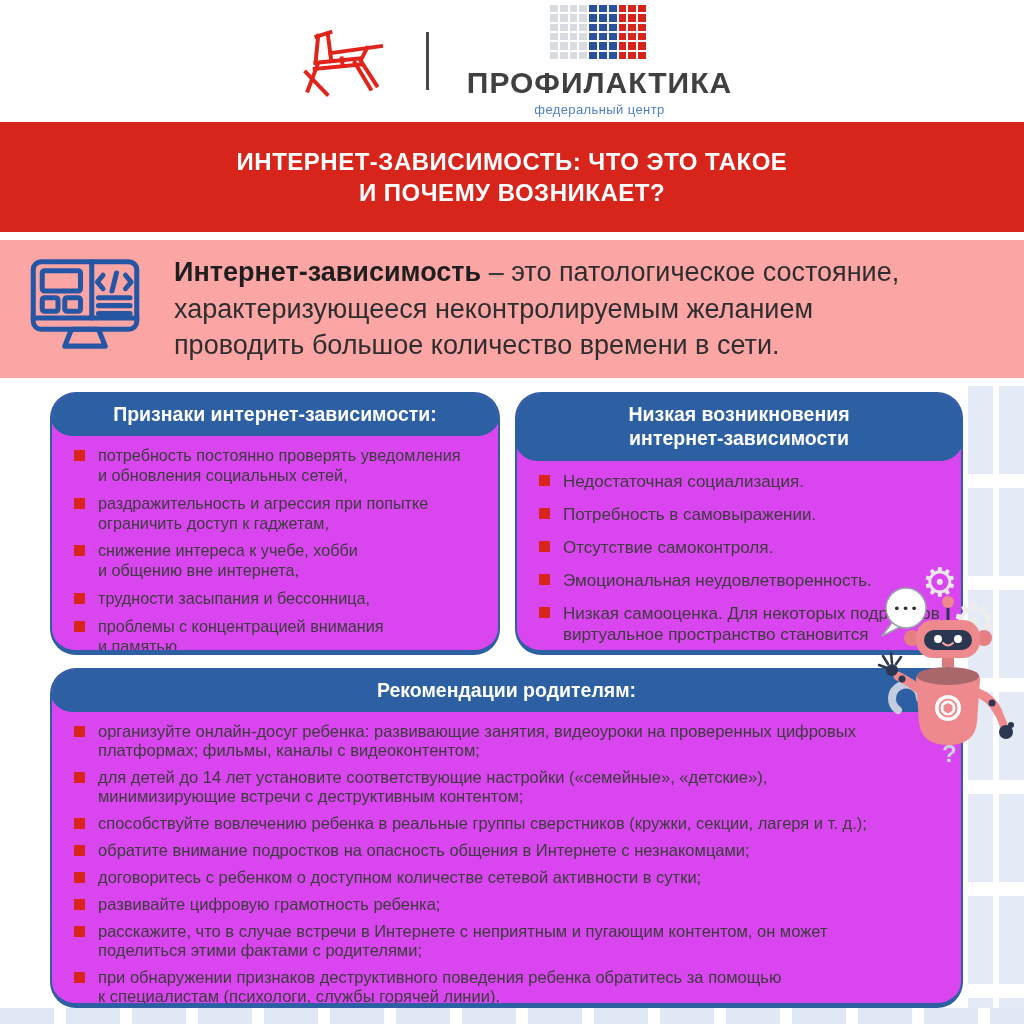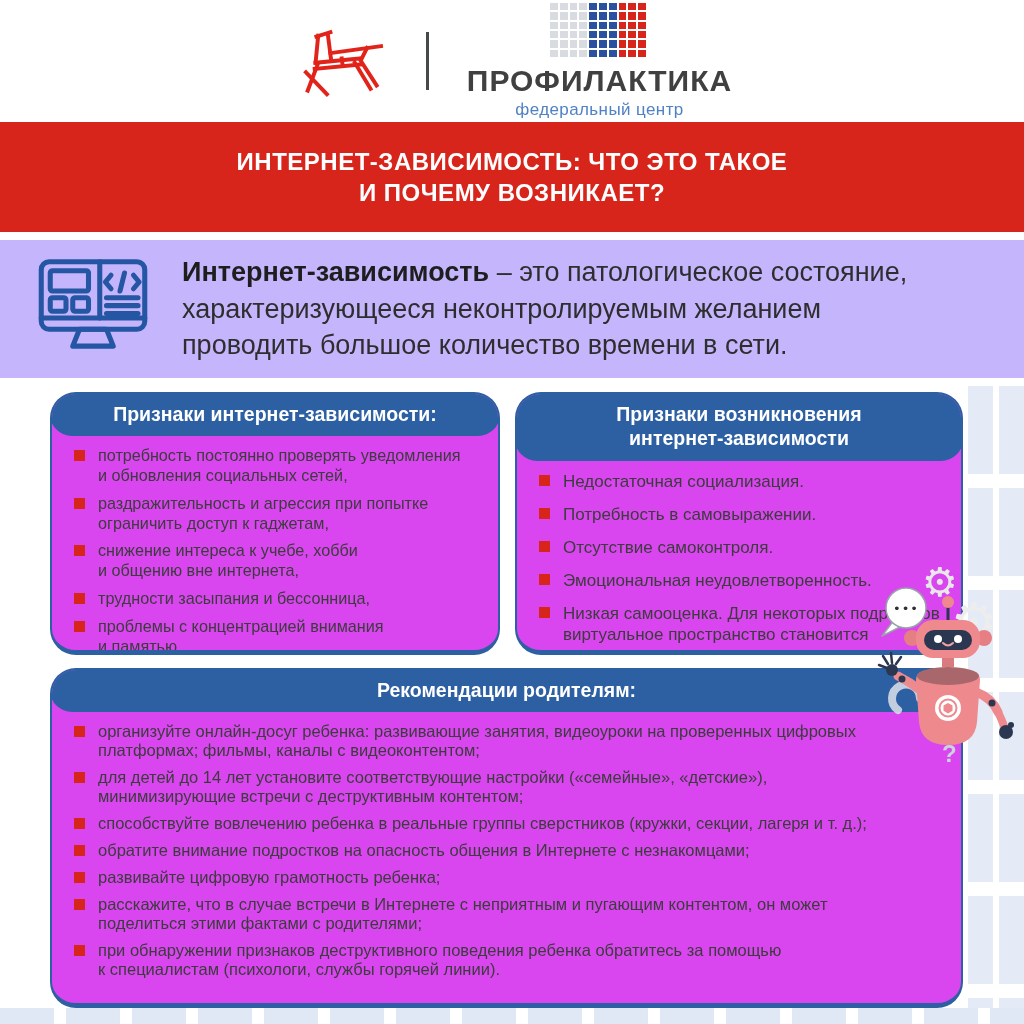--- a/index.html
+++ b/index.html
@@ -24,29 +24,29 @@
   .logo-divider{width:3px;height:58px;background:#46484a;}
   .brand-block{display:flex;flex-direction:column;align-items:center;}
   .mosaic{
     width:98px;height:56px;margin-bottom:7px;
     background:
       repeating-linear-gradient(to right, transparent 0 7.8px, #ffffff 7.8px 9.8px),
       repeating-linear-gradient(to bottom, transparent 0 7.3px, #ffffff 7.3px 9.3px),
       linear-gradient(to right, #d8dbe0 0 40%, #2a50a0 40% 70%, #d8251c 70% 100%);
   }
   .brand-name{font-size:30px;font-weight:bold;color:#404040;letter-spacing:1px;line-height:1;}
-  .brand-subtitle{font-size:17px;color:#4f81c5;letter-spacing:.4px;margin-top:4px;}
+  .brand-subtitle{font-size:13px;color:#4f81c5;letter-spacing:.4px;margin-top:4px;}
   
   .banner{position:absolute;left:0;top:122px;width:1024px;height:110px;background:#d8251c;z-index:1;
     display:flex;align-items:center;justify-content:center;}
   .banner h1{margin:0;color:#ffffff;font-size:24px;line-height:1.3;font-weight:bold;
     text-align:center;white-space:pre-line;letter-spacing:.5px;}
   
-  .definition-band{position:absolute;left:0;top:240px;width:1024px;height:138px;background:#c4b5fd;z-index:1;
-    display:flex;align-items:center;gap:30px;padding-left:34px;box-sizing:border-box;}
+  .definition-band{position:absolute;left:0;top:240px;width:1024px;height:138px;background:#fca5a5;z-index:1;
+    display:flex;align-items:center;gap:30px;padding-left:26px;box-sizing:border-box;}
   .definition-text{font-size:27px;line-height:1.36;color:#2e2e2e;white-space:pre-line;margin:0;}
   .definition-text .term{font-weight:bold;color:#1e1e1e;}
   
   .card{position:absolute;background:#d946ef;border:2px solid #2d5fa3;border-bottom-width:5px;
     border-radius:26px;box-sizing:border-box;z-index:2;overflow:hidden;}
   .card-header{background:#2d5fa3;color:#ffffff;font-weight:bold;text-align:center;
     border-radius:22px;margin:-2px -2px 0 -2px;padding:10px 14px;font-size:19.5px;
     line-height:1.25;white-space:pre-line;}
   .card-body{padding:10px 20px 8px 22px;}
   .bullet-item{display:flex;align-items:flex-start;gap:13px;}
@@ -153,21 +153,21 @@
 
       <div class="bullet-item">
         <span class="bullet"></span>
         <span class="item-text">проблемы с концентрацией внимания
 и памятью.</span>
       </div>
     </div>
 </div>
 
 <div class="card causes">
-  <div class="card-header">Признаки возникновения
+  <div class="card-header">Низкая возникновения
 интернет-зависимости</div>
   <div class="card-body">
 
       <div class="bullet-item">
         <span class="bullet"></span>
         <span class="item-text">Недостаточная социализация.</span>
       </div>
 
       <div class="bullet-item">
         <span class="bullet"></span>
@@ -211,20 +211,24 @@
       <div class="bullet-item">
         <span class="bullet"></span>
         <span class="item-text">способствуйте вовлечению ребенка в реальные группы сверстников (кружки, секции, лагеря и т. д.);</span>
       </div>
 
       <div class="bullet-item">
         <span class="bullet"></span>
         <span class="item-text">обратите внимание подростков на опасность общения в Интернете с незнакомцами;</span>
       </div>
 
+      <div class="bullet-item">
+        <span class="bullet"></span>
+        <span class="item-text">договоритесь с ребенком о доступном количестве сетевой активности в сутки;</span>
+      </div>
 
       <div class="bullet-item">
         <span class="bullet"></span>
         <span class="item-text">развивайте цифровую грамотность ребенка;</span>
       </div>
 
       <div class="bullet-item">
         <span class="bullet"></span>
         <span class="item-text">расскажите, что в случае встречи в Интернете с неприятным и пугающим контентом, он может
 поделиться этими фактами с родителями;</span>

